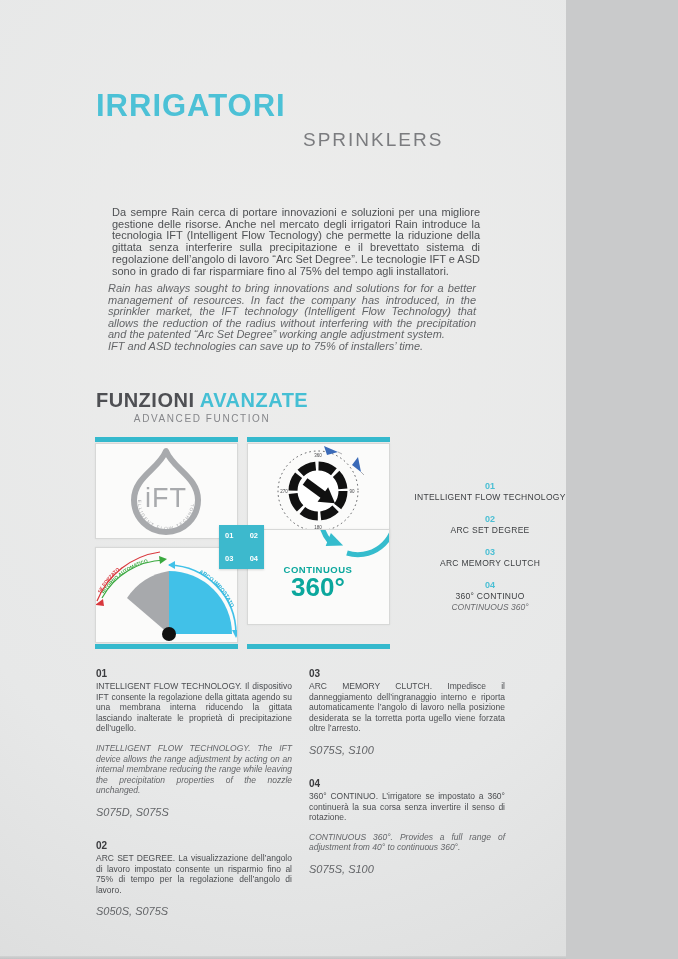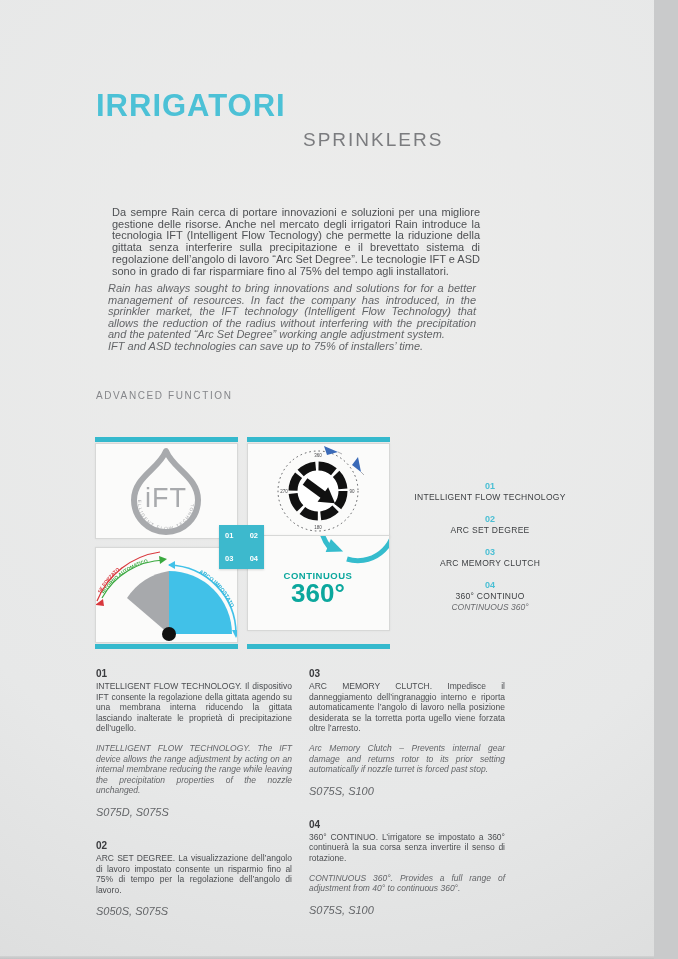--- a/index.html
+++ b/index.html
@@ -1,16 +1,16 @@
 <!DOCTYPE html>
 <html><head>
 <meta charset="utf-8">
 <style>
   html,body{margin:0;padding:0;background:#c9cacb;font-family:"Liberation Sans",sans-serif;}
-  .page{position:relative;width:654px;height:959px;overflow:hidden;
+  .page{position:relative;width:566px;height:959px;overflow:hidden;
         background:radial-gradient(ellipse 130% 95% at 50% 32%, #ededec 0%, #e7e8e8 55%, #dbdcdc 88%, #d4d5d5 100%);}
   .page::after{content:"";position:absolute;left:0;right:0;bottom:0;height:3px;
         background:linear-gradient(#d2d3d3,#c2c3c4);}
 
   
   .title{position:absolute;left:96px;top:88px;font-size:31px;font-weight:bold;
         letter-spacing:1px;color:#4cc1d6;}
   .subtitle{position:absolute;left:303px;top:129px;font-size:19px;color:#7b7c7f;letter-spacing:2px;}
 
   
@@ -64,20 +64,24 @@
   <div class="title">IRRIGATORI</div>
   <div class="subtitle">SPRINKLERS</div>
 
   <p class="intro-it">Da sempre Rain cerca di portare innovazioni e soluzioni per una migliore gestione delle risorse. Anche nel mercato degli irrigatori Rain introduce la tecnologia IFT (Intelligent Flow Tecnology) che permette la riduzione della gittata senza interferire sulla precipitazione e il brevettato sistema di regolazione dell’angolo di lavoro “Arc Set Degree”. Le tecnologie IFT e ASD sono in grado di far risparmiare fino al 75% del tempo agli installatori.</p>
   <div class="intro-en">
     <p>Rain has always sought to bring innovations and solutions for for a better management of resources. In fact the company has introduced, in the sprinkler market, the IFT technology (Intelligent Flow Technology) that allows the reduction of the radius without interfering with the precipitation and the patented “Arc Set Degree” working angle adjustment system.</p>
     <p>IFT and ASD technologies can save up to 75% of installers’ time.</p>
   </div>
 
   <div class="fn-head">
+    <div class="fn-title">
+      <span>FUNZIONI</span>
+      <span class="accent">AVANZATE</span>
+    </div>
     <div class="fn-sub">ADVANCED FUNCTION</div>
   </div>
 
   <div class="grid">
     <div class="bar" style="left:0;top:0;"></div>
     <div class="bar" style="left:152px;top:0;"></div>
     <div class="bar" style="left:0;top:207px;"></div>
     <div class="bar" style="left:152px;top:207px;"></div>
 
     <div class="card" style="left:0;top:6px;">
@@ -131,21 +135,21 @@
         </text>
         <path id="redArc" d="M1,53 A80,80 0 0 1 64,4" fill="none" stroke="#d8383d" stroke-width="1.2"></path>
         <polygon points="-1,57 7,51 8,58" fill="#d8383d"></polygon>
         <text font-size="4.8" font-weight="bold" fill="#d8383d">
           <textPath href="#redArc" startOffset="10%">SE FORZATO...</textPath>
         </text>
         <circle cx="73" cy="86" r="7" fill="#111"></circle>
       </svg>
     </div>
 
-    <div class="card" style="left:152px;top:98px;">
+    <div class="card" style="left:152px;top:92px;">
       <svg width="141" height="94" viewBox="0 0 141 94">
         <path d="M99,23 A37,37 0 1 0 82,12" fill="none" stroke="#35bccd" stroke-width="5"></path>
         <g transform="translate(84,11) rotate(22)">
           <polygon points="12,0 -4,-7 -4,7" fill="#35bccd"></polygon>
         </g>
         <text x="70" y="43" font-size="9.5" font-weight="bold" fill="#0ba79d" text-anchor="middle" letter-spacing="0.5" style="paint-order:stroke;stroke:#fbfbfa;stroke-width:5;">CONTINUOUS</text>
         <text x="70" y="66" font-size="26" font-weight="bold" fill="#0ba79d" text-anchor="middle" style="paint-order:stroke;stroke:#fbfbfa;stroke-width:6;">360°</text>
       </svg>
     </div>
 
@@ -195,21 +199,20 @@
       <div class="block">
         <div class="block-num">02</div>
         <p class="block-it">ARC SET DEGREE. La visualizzazione dell’angolo di lavoro impostato consente un risparmio fino al 75% di tempo per la regolazione dell’angolo di lavoro.</p>
         <div class="block-codes">S050S, S075S</div>
       </div>
     </div>
     <div>
       <div class="block">
         <div class="block-num">03</div>
         <p class="block-it">ARC MEMORY CLUTCH. Impedisce il danneggiamento dell’ingranaggio interno e riporta automaticamente l’angolo di lavoro nella posizione desiderata se la torretta porta ugello viene forzata oltre l’arresto.</p>
-        <p class="block-en">Arc Memory Clutch – Prevents internal gear damage and returns rotor to its prior setting automatically if nozzle turret is forced past stop.</p>
         <div class="block-codes">S075S, S100</div>
       </div>
       <div class="block">
         <div class="block-num">04</div>
         <p class="block-it">360° CONTINUO. L’irrigatore se impostato a 360° continuerà la sua corsa senza invertire il senso di rotazione.</p>
         <p class="block-en">CONTINUOUS 360°. Provides a full range of adjustment from 40° to continuous 360°.</p>
         <div class="block-codes">S075S, S100</div>
       </div>
     </div>
   </div>

